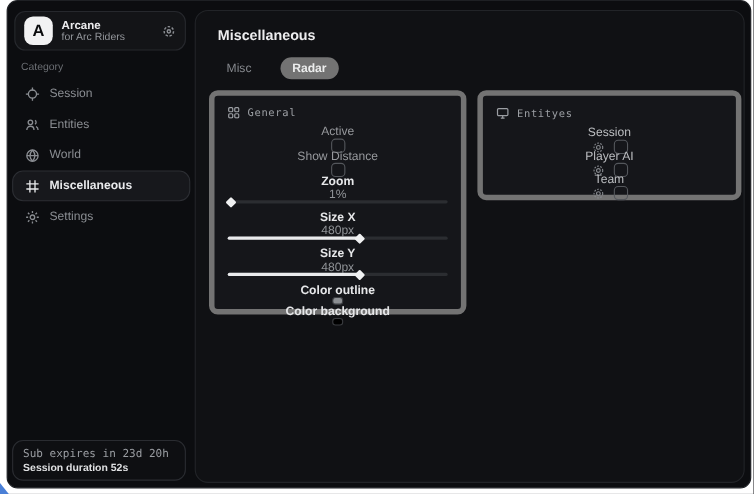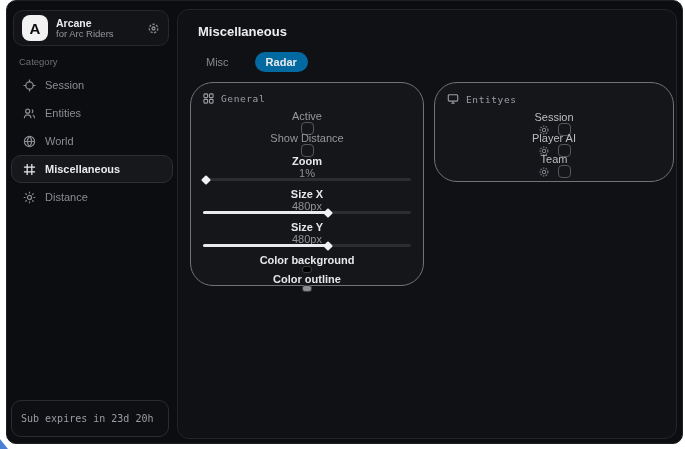--- a/index.html
+++ b/index.html
@@ -47,25 +47,25 @@
   .sub-line1 { font-family:"DejaVu Sans Mono", monospace; font-size:10px; color:#9a9da2; white-space:nowrap; }
   .sub-line2 { font-size:9.5px; font-weight:bold; color:#dfe0e2; }
   
   .panel {
     position:absolute; left:170px; top:8px; right:5px; bottom:4px;
     background:#101114; border:1px solid #222428; border-radius:12px;
   }
   .page-title { position:absolute; left:20px; top:14px; font-size:13px; font-weight:bold; color:#ededef; }
   .tabs { position:absolute; left:17px; top:42px; display:flex; align-items:center; gap:15px; }
   .tab { font-size:11px; padding:4px 11px; border-radius:13px; color:#85888d; cursor:pointer; }
-  .tab.active { background:#0369a1; color:#eceded; font-weight:600; }
+  .tab.active { background:#737373; color:#eceded; font-weight:600; }
   
   .card {
-    position:absolute; top:72px; background:#15161a; border:1px solid #737373;
-    border-radius:23px; padding:10px 12px 10px;
+    position:absolute; top:72px; background:#15161a; border:5px solid #737373;
+    border-radius:8px; padding:10px 12px 10px;
   }
   .card-general { left:12px; width:234px; height:204px; }
   .card-entities { left:256px; width:240px; height:100px; }
   .card-header {
     display:flex; align-items:center; gap:7px; color:#9b9ea3;
     font-family:"DejaVu Sans Mono", monospace; font-size:9.5px; letter-spacing:.6px;
     margin-bottom:6px;
   }
   .row { display:flex; align-items:center; justify-content:space-between; height:22px;flex-direction:column; }
   .row-label-dim { font-size:11px; color:#96989c; }
@@ -159,26 +159,27 @@
             </span>
           <span>Miscellaneous</span>
         </div>
         <div class="nav-item">
           <span class="icon">
             <svg width="13" height="13" viewBox="0 0 14 14" fill="none" stroke="currentColor" stroke-width="1.3">
               <circle cx="7" cy="7" r="2.2"></circle>
                 <path d="M7 0.8v2M7 11.2v2M0.8 7h2M11.2 7h2M2.6 2.6l1.4 1.4M10 10l1.4 1.4M11.4 2.6L10 4M4 10l-1.4 1.4"></path>
             </svg>
             </span>
-          <span>Distance</span>
+          <span>Settings</span>
         </div>
       </div>
 
       <div class="sub-box">
         <div class="sub-line1">Sub expires in 23d 20h</div>
+        <div class="sub-line2">Session duration 52s</div>
       </div>
     </div>
 
     <div class="panel">
       <div class="page-title">Miscellaneous</div>
 
       <div class="tabs">
         <div class="tab">Misc</div>
         <div class="tab active">Radar</div>
       </div>
@@ -233,26 +234,26 @@
             <span class="row-label-bright">Size Y</span>
             <span class="row-value">480px</span>
           </div>
           <div class="slider-track">
             <div class="slider-fill" style="width: 60%;"></div>
             <div class="slider-thumb" style="left: 60%;"></div>
           </div>
         </div>
 
         <div class="row color-row">
+          <span class="row-label-bright">Color outline</span>
+          <span class="swatch" style="background: rgb(139, 142, 146);"></span>
+        </div>
+        <div class="row color-row">
           <span class="row-label-bright">Color background</span>
           <span class="swatch" style="background: rgb(0, 0, 0);"></span>
-        </div>
-        <div class="row color-row">
-          <span class="row-label-bright">Color outline</span>
-          <span class="swatch" style="background: rgb(139, 142, 146);"></span>
         </div>
       </div>
 
       <div class="card card-entities">
         <div class="card-header">
           <span>
             <svg width="12" height="12" viewBox="0 0 14 14" fill="none" stroke="currentColor" stroke-width="1.3">
               <rect x="1.5" y="2" width="11" height="7.5" rx="1.2"></rect>
                 <path d="M5 12h4M7 9.5V12"></path>
             </svg>

